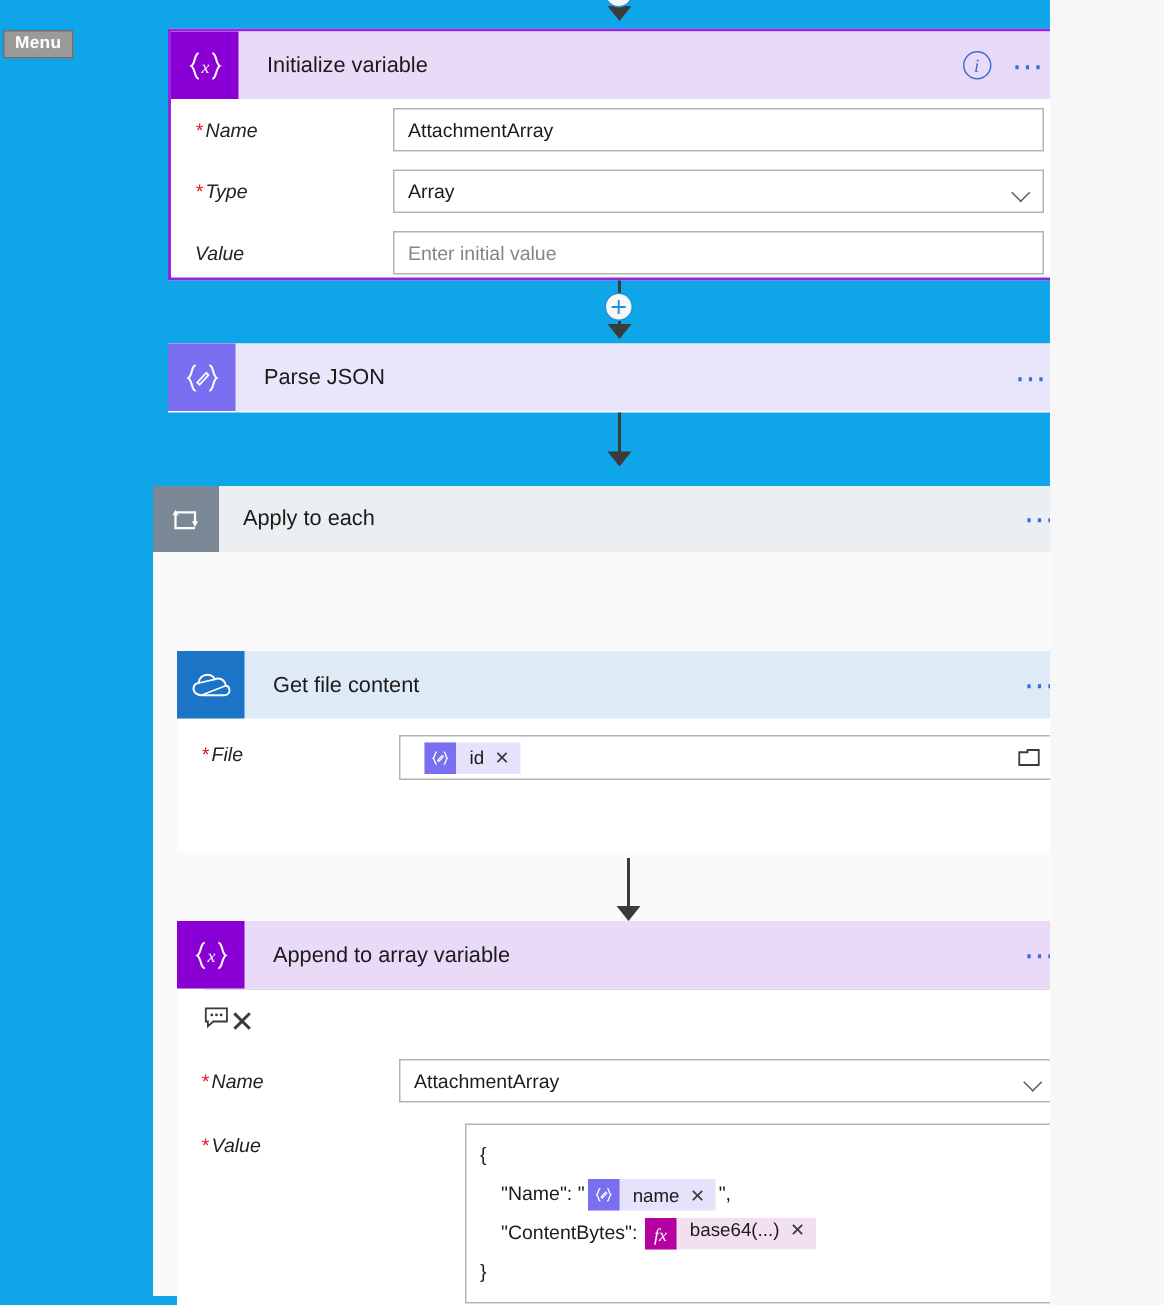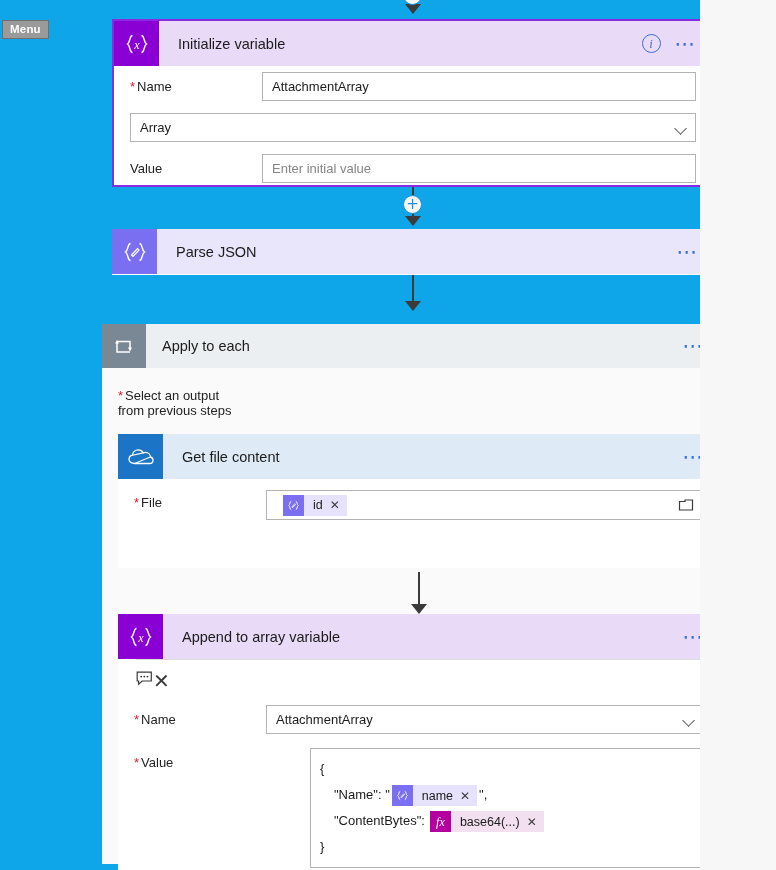--- a/index.html
+++ b/index.html
@@ -137,20 +137,21 @@
     align-items: flex-start;
     padding: 6px 0;
   }
   .row-label {
     width: 132px;
     flex: 0 0 132px;
     font-size: 13px;
     color: #222;
     padding-top: 7px;
     line-height: 15px;
+    font-style: italic;
   }
   .req-star { color: #e81123; font-size: 13px; padding-right: 2px; }
   .field {
     flex: 1 1 auto;
     border: 1px solid #b3b3b3;
     background: #ffffff;
     min-height: 28px;
     font-size: 13px;
     color: #1b1b1b;
     padding: 6px 9px;
@@ -186,21 +187,21 @@
     font-size: 9px;
     display: flex; align-items: center; justify-content: center;
     font-family: "DejaVu Sans", sans-serif;
   }
   .token .tok-ic.fx {
     background: #b4009e;
     font-style: italic;
     font-family: "Liberation Serif", serif;
     font-size: 12px;
   }
-  .token.fx-token { background: #f2dff0; }
+  .token.fx-token { background: #f2dff0; align-items: flex-end; }
   .token .tok-label { padding: 0 6px 0 9px; white-space: nowrap; }
   .token .tok-x {
     padding: 0 7px 0 1px;
     font-size: 12px;
     color: #3b3b3b;
     cursor: pointer;
     font-family: "DejaVu Sans", sans-serif;
   }
 
   
@@ -277,20 +278,21 @@
         <div class="info-circle">i</div>
         <div class="ellipsis">⋯</div>
       </div>
     </div>
     <div class="card-body">
       <div class="row">
         <div class="row-label"><span class="req-star">*</span><span>Name</span></div>
         <div class="field">AttachmentArray</div>
       </div>
       <div class="row">
+        <div class="row-label"><span class="req-star">*</span><span>Type</span></div>
         <div class="field">
           <span>Array</span>
           <span class="chev dark"></span>
         </div>
       </div>
       <div class="row">
         <div class="row-label"><span>Value</span></div>
         <div class="field placeholder">Enter initial value</div>
       </div>
     </div>
@@ -330,24 +332,20 @@
           <path d="M16 12.5 L18 16.5 L20 12.5 Z" fill="#fff"></path>
         </svg>
       </div>
       <div class="hdr-title" style="padding-left:16px;">Apply to each</div>
       <div class="hdr-actions" style="padding-right:18px;">
         <div class="ellipsis">⋯</div>
       </div>
     </div>
 
     <div class="row" style="padding:16px 16px 6px 16px;">
-      <div class="row-label" style="width:136px;flex:0 0 136px;padding-top:4px;">
-        <div class="foreach-label"><span class="req-star">*</span><span>Select an output</span></div>
-        <div class="foreach-label">from previous steps</div>
-      </div>
     </div>
 
     <div class="card" style="left:16px; top:110px; width:602px; height:134px; border:none;">
       <div class="card-header hdr-onedrive">
         <div class="hdr-icon">
           <svg width="28" height="20" viewBox="0 0 28 20" aria-hidden="true">
             <path d="M7.5 16.5 C4.4 16.5 2 14.6 2 12.2 C2 10.2 3.5 8.6 5.5 8.2 C5.6 5.2 8.1 2.8 11.2 2.8 C13.4 2.8 15.3 4 16.3 5.8 C16.9 5.5 17.6 5.3 18.4 5.3 C21.1 5.3 23.3 7.4 23.5 10 C25 10.4 26 11.7 26 13.2 C26 15 24.5 16.5 22.6 16.5 Z" fill="none" stroke="#fff" stroke-width="1.3"></path>
             <path d="M5.6 8.3 L16.2 5.9" fill="none" stroke="#fff" stroke-width="1.1"></path>
             <path d="M7.6 16.4 L23.4 10.1" fill="none" stroke="#fff" stroke-width="1.1"></path>
           </svg>

